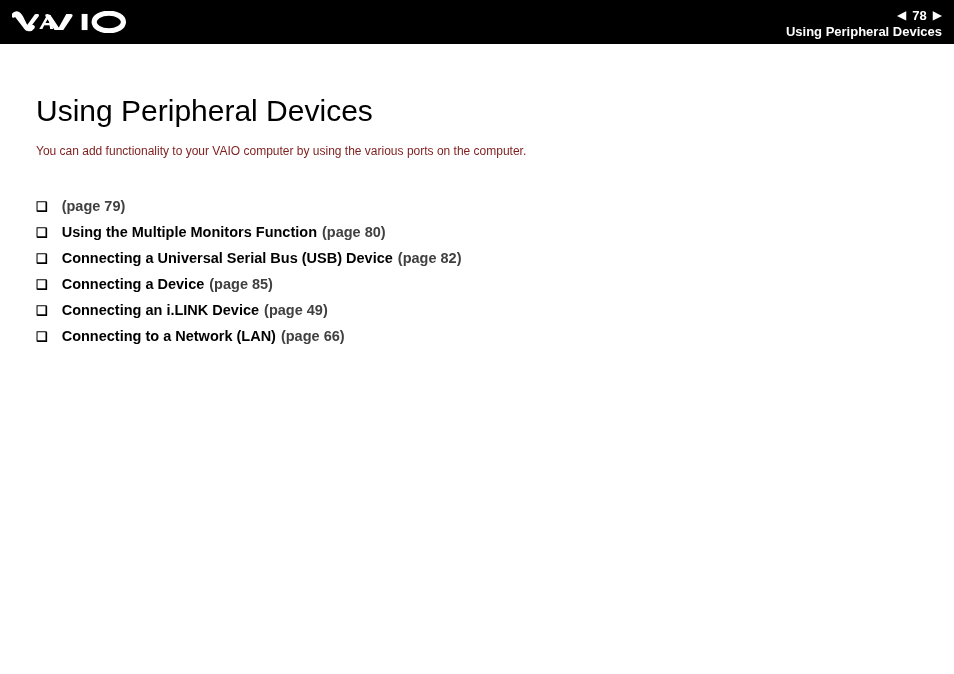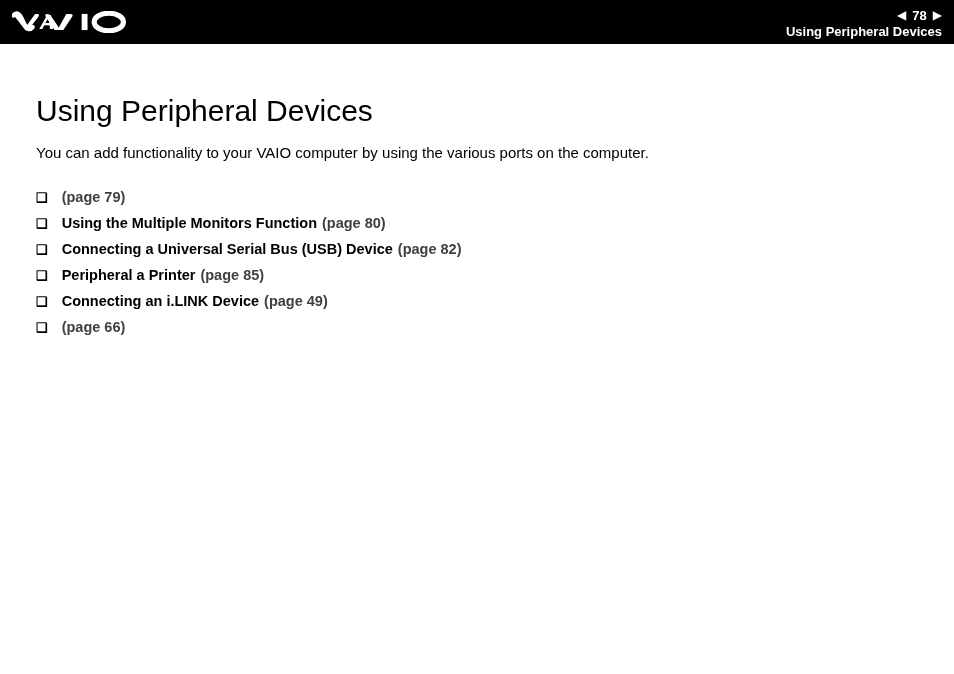--- a/index.html
+++ b/index.html
@@ -60,23 +60,23 @@
     .content {
       padding: 50px 36px 0 36px;
     }
     .page-title {
       font-size: 30px;
       font-weight: normal;
       margin-bottom: 16px;
       color: #000;
     }
     .intro-text {
-      font-size: 15px;
-      margin-bottom: 28px;
-      color: #000000;
+      font-size: 12px;
+      margin-bottom: 40px;
+      color: #7f1d1d;
     }
     .toc-list {
       list-style: none;
     }
     .toc-item {
       display: flex;
       align-items: baseline;
       font-size: 14.5px;
       font-weight: bold;
       margin-bottom: 10px;
@@ -137,26 +137,27 @@
       <span class="item-text">Using the Multiple Monitors Function</span>
       <span class="page-link">(page 80)</span>
     </li>
     <li class="toc-item">
       <span class="bullet">❑</span>
       <span class="item-text">Connecting a Universal Serial Bus (USB) Device</span>
       <span class="page-link">(page 82)</span>
     </li>
     <li class="toc-item">
       <span class="bullet">❑</span>
-      <span class="item-text">Peripheral a Printer</span>
+      <span class="item-text">Connecting a Device</span>
       <span class="page-link">(page 85)</span>
     </li>
     <li class="toc-item">
       <span class="bullet">❑</span>
       <span class="item-text">Connecting an i.LINK Device</span>
       <span class="page-link">(page 49)</span>
     </li>
     <li class="toc-item">
       <span class="bullet">❑</span>
+      <span class="item-text">Connecting to a Network (LAN)</span>
       <span class="page-link">(page 66)</span>
     </li>
   </ul>
 </div>
 
 </body></html>

